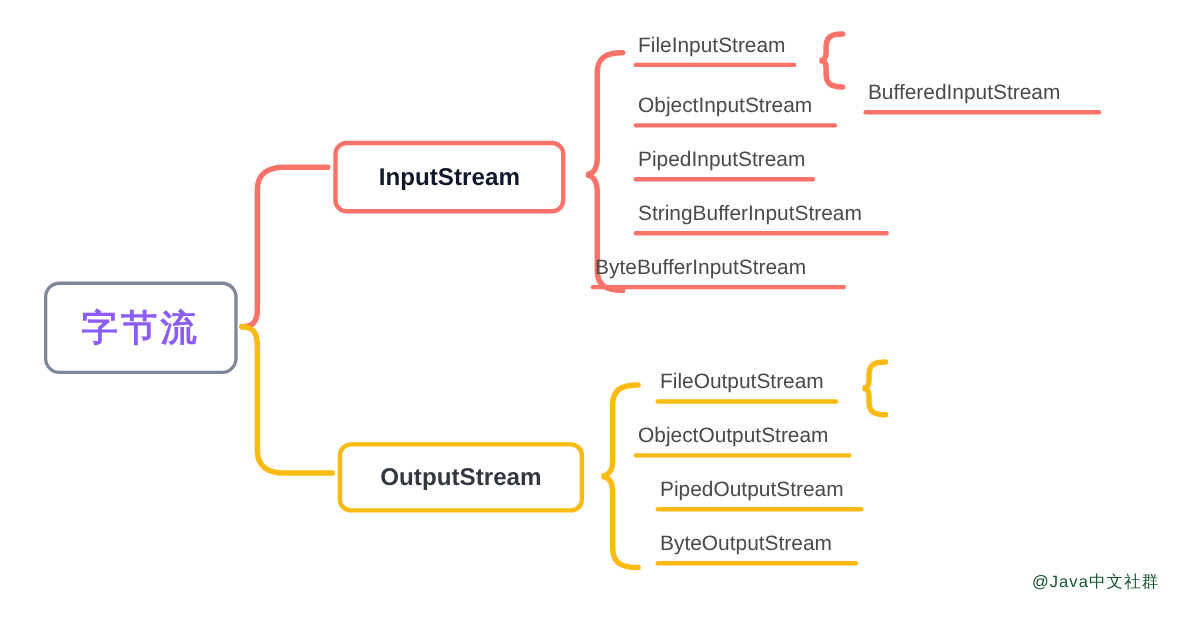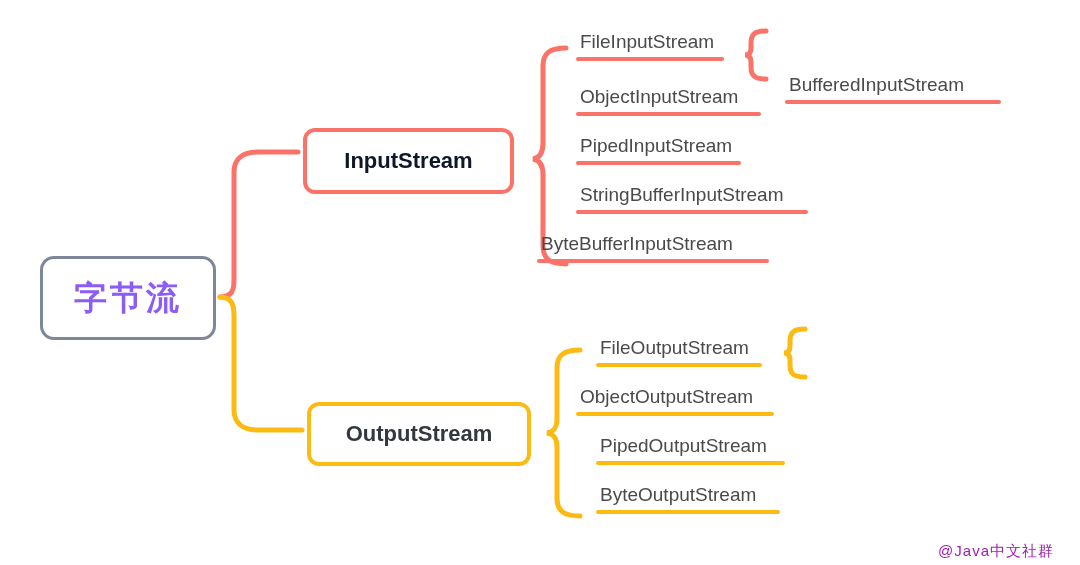--- a/index.html
+++ b/index.html
@@ -98,23 +98,23 @@
     height: 4px;
     border-radius: 2px;
   }
   .rule-coral { background: #fa7268; }
   .rule-amber { background: #fdba12; }
 
   
   .watermark {
     position: absolute;
     right: 26px;
-    bottom: 4px;
+    bottom: 26px;
     font-size: 15px;
-    color: #a21caf;
+    color: #14532d;
     letter-spacing: 1px;
     white-space: nowrap;
   }
 </style>
 </head>
 <body>
 
 <div id="canvas">
 
   <svg class="connectors" viewBox="0 0 1080 565">

